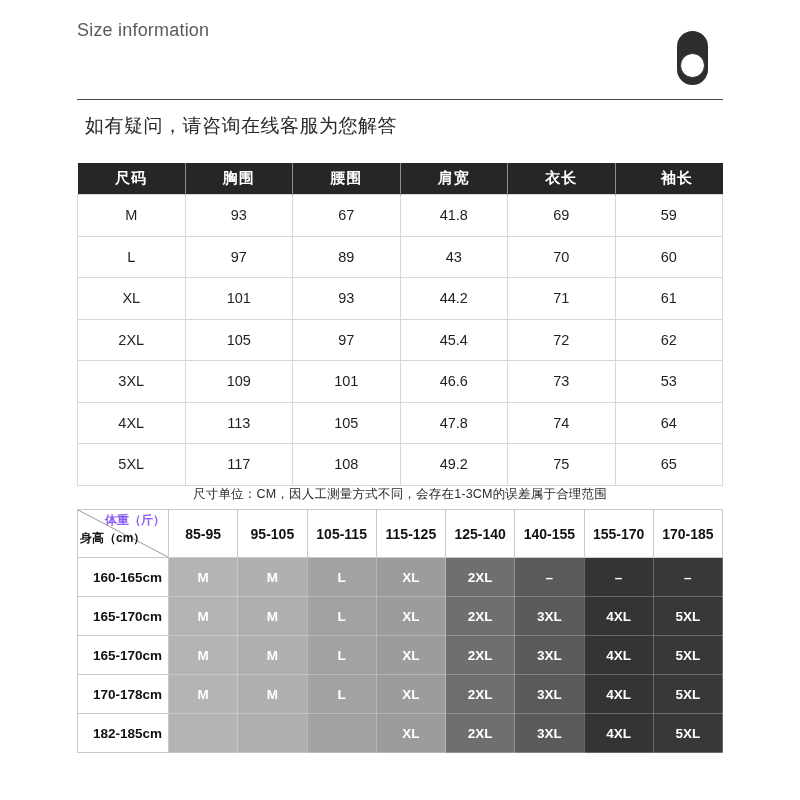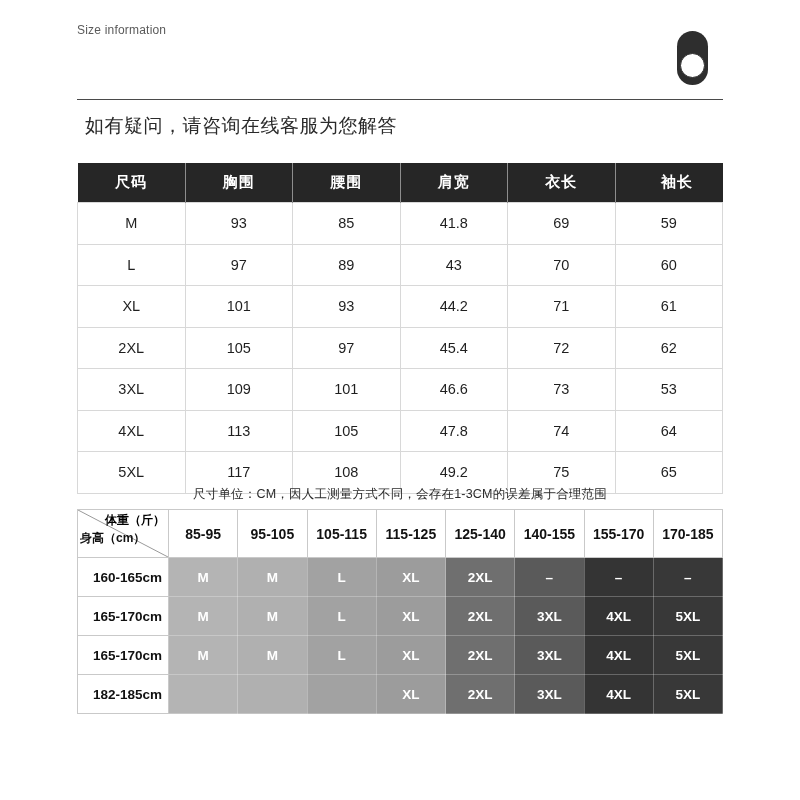--- a/index.html
+++ b/index.html
@@ -32,21 +32,21 @@
   .title-main {
     font-size: 37px;
     font-weight: bold;
     line-height: 44px;
     letter-spacing: 1px;
     color: #141414;
     margin: 0;
     padding: 0;
   }
   .title-sub {
-    font-size: 12px;
+    font-size: 18px;
     color: #5a5a5a;
     line-height: 16px;
     margin-top: 8px;
     letter-spacing: 0.2px;
   }
   .header-rule {
     position: absolute;
     left: 77px;
     top: 99px;
     width: 646px;
@@ -101,21 +101,21 @@
     border-collapse: collapse;
     table-layout: fixed;
   }
   .tbl1 th, .tbl1 td {
     text-align: center;
     font-size: 14.5px;
     color: #1f1f1f;
     padding: 0;
   }
   .tbl1 thead th {
-    height: 39px;
+    height: 31px;
     background: #262626;
     color: #ffffff;
     font-weight: bold;
     font-size: 15px;
     border-right: 1px solid #8d8d8d;
     letter-spacing: 1px;
   }
   .tbl1 thead th:last-child { border-right: none; padding-left: 16px; }
   .tbl1 tbody td {
     height: 40.5px;
@@ -170,21 +170,21 @@
     top: 0;
     width: 100%;
     height: 100%;
   }
   .corner-cell .lbl-weight {
     position: absolute;
     right: 3px;
     top: 2px;
     font-size: 12px;
     font-weight: bold;
-    color: #000000;
+    color: #8b5cf6;
     white-space: nowrap;
   }
   .corner-cell .lbl-height {
     position: absolute;
     left: 2px;
     bottom: 10px;
     font-size: 12px;
     font-weight: bold;
     color: #111;
     white-space: nowrap;
@@ -234,21 +234,21 @@
         <th>腰围</th>
         <th>肩宽</th>
         <th>衣长</th>
         <th>袖长</th>
       </tr>
     </thead>
     <tbody id="tbl1-body">
         <tr>
           <td>M</td>
           <td>93</td>
-          <td>85</td>
+          <td>67</td>
           <td>41.8</td>
           <td>69</td>
           <td>59</td>
         </tr>
         <tr>
           <td>L</td>
           <td>97</td>
           <td>89</td>
           <td>43</td>
           <td>70</td>
@@ -347,20 +347,31 @@
           <td class="cell" style="background: rgb(180, 180, 180);">M</td>
           <td class="cell" style="background: rgb(176, 176, 176);">M</td>
           <td class="cell" style="background: rgb(162, 162, 162);">L</td>
           <td class="cell" style="background: rgb(156, 156, 156);">XL</td>
           <td class="cell" style="background: rgb(111, 111, 111);">2XL</td>
           <td class="cell" style="background: rgb(90, 90, 90);">3XL</td>
           <td class="cell" style="background: rgb(52, 52, 52);">4XL</td>
           <td class="cell" style="background: rgb(56, 56, 56);">5XL</td>
         </tr>
         <tr>
+          <td class="h-label">170-178cm</td>
+          <td class="cell" style="background: rgb(180, 180, 180);">M</td>
+          <td class="cell" style="background: rgb(176, 176, 176);">M</td>
+          <td class="cell" style="background: rgb(162, 162, 162);">L</td>
+          <td class="cell" style="background: rgb(156, 156, 156);">XL</td>
+          <td class="cell" style="background: rgb(111, 111, 111);">2XL</td>
+          <td class="cell" style="background: rgb(90, 90, 90);">3XL</td>
+          <td class="cell" style="background: rgb(52, 52, 52);">4XL</td>
+          <td class="cell" style="background: rgb(56, 56, 56);">5XL</td>
+        </tr>
+        <tr>
           <td class="h-label">182-185cm</td>
           <td class="cell" style="background: rgb(180, 180, 180);"></td>
           <td class="cell" style="background: rgb(176, 176, 176);"></td>
           <td class="cell" style="background: rgb(162, 162, 162);"></td>
           <td class="cell" style="background: rgb(156, 156, 156);">XL</td>
           <td class="cell" style="background: rgb(111, 111, 111);">2XL</td>
           <td class="cell" style="background: rgb(90, 90, 90);">3XL</td>
           <td class="cell" style="background: rgb(52, 52, 52);">4XL</td>
           <td class="cell" style="background: rgb(56, 56, 56);">5XL</td>
         </tr>

